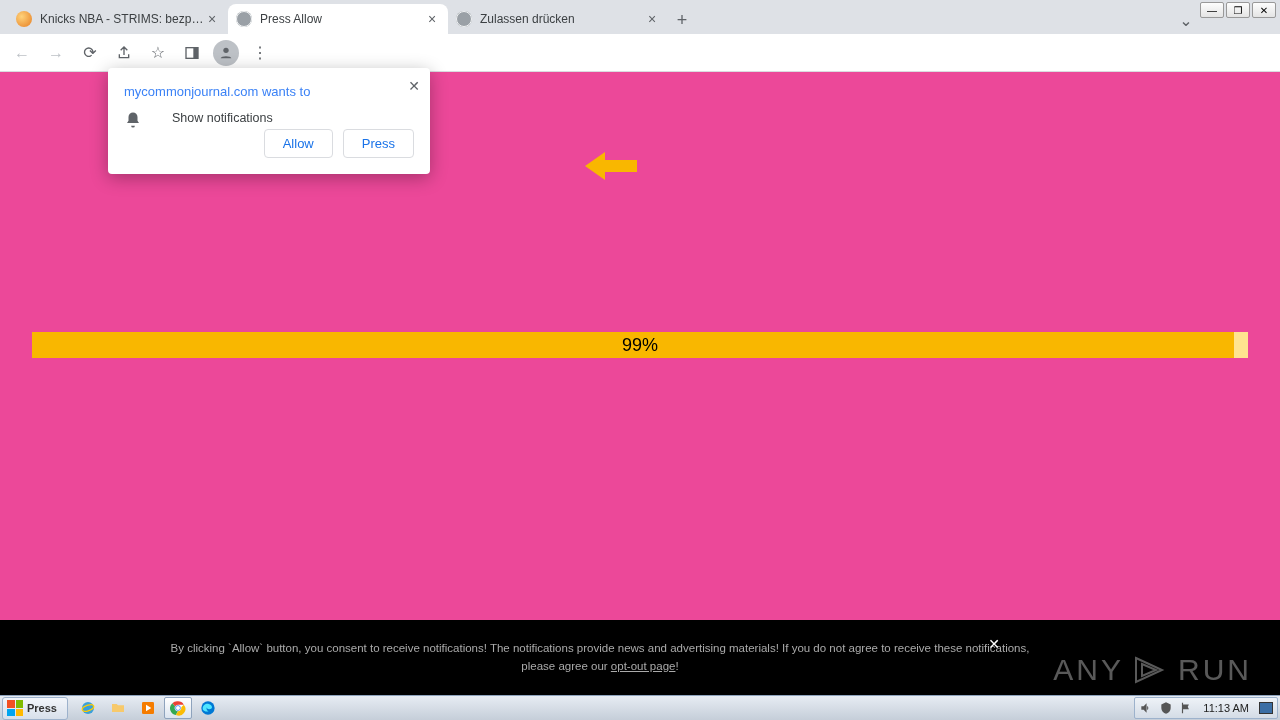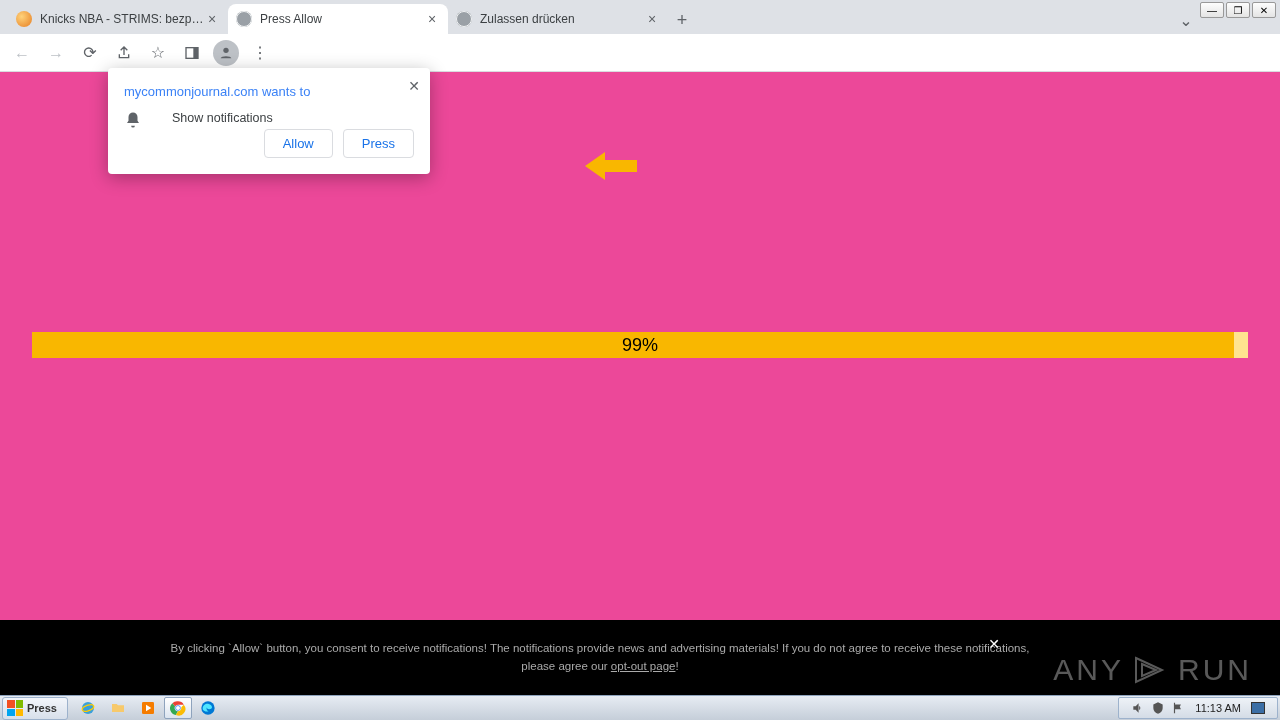--- a/index.html
+++ b/index.html
@@ -70,21 +70,21 @@
 .perm-btn { padding: 6px 18px; font-size: 13px; color: #1a73e8; background: #fff; border: 1px solid #dadce0; border-radius: 4px; cursor: pointer; }
 
 
 .taskbar { position: absolute; bottom: 0; left: 0; right: 0; height: 25px; background: linear-gradient(#e7ecf3,#c5ced9); border-top: 1px solid #8ea3bd; display: flex; align-items: center; z-index: 200; }
 .start-btn { height: 23px; padding: 0 10px 0 4px; display: flex; align-items: center; gap: 4px; background: linear-gradient(#f3f6fb,#d7dfea); border: 1px solid #9db2cc; border-radius: 3px; margin-left: 2px; cursor: pointer; font-size: 11px; font-weight: bold; color: #333; }
 .start-logo { width: 16px; height: 16px; display: grid; grid-template-columns: 1fr 1fr; grid-template-rows: 1fr 1fr; gap: 1px; }
 .start-logo span:nth-child(1){background:#f25022}.start-logo span:nth-child(2){background:#7fba00}.start-logo span:nth-child(3){background:#00a4ef}.start-logo span:nth-child(4){background:#ffb900}
 .task-items { display: flex; gap: 2px; margin-left: 6px; }
 .task-item { width: 28px; height: 22px; border: 1px solid transparent; display: flex; align-items: center; justify-content: center; cursor: pointer; border-radius: 2px; }
 .task-item.active { background: linear-gradient(#fff,#dbe4ef); border-color: #8ea3bd; }
-.tray { margin-left: auto; display: flex; align-items: center; gap: 6px; padding: 0 12px; height: 22px; background: linear-gradient(#eef2f7,#d4dce6); border: 1px solid #9db2cc; border-radius: 2px; margin-right: 2px; }
+.tray { margin-left: auto; display: flex; align-items: center; gap: 6px; padding: 0 4px; height: 22px; background: linear-gradient(#eef2f7,#d4dce6); border: 1px solid #9db2cc; border-radius: 2px; margin-right: 2px; }
 .tray-icon { width: 14px; height: 14px; color: #555; }
 .clock { font-size: 11px; color: #222; padding: 0 4px; }
 .desk { width: 14px; height: 12px; background: #3b6ea5; border: 1px solid #333; }
 </style>
 </head>
 <body>
 
 <div class="browser">
 
   <div class="tab-strip">

